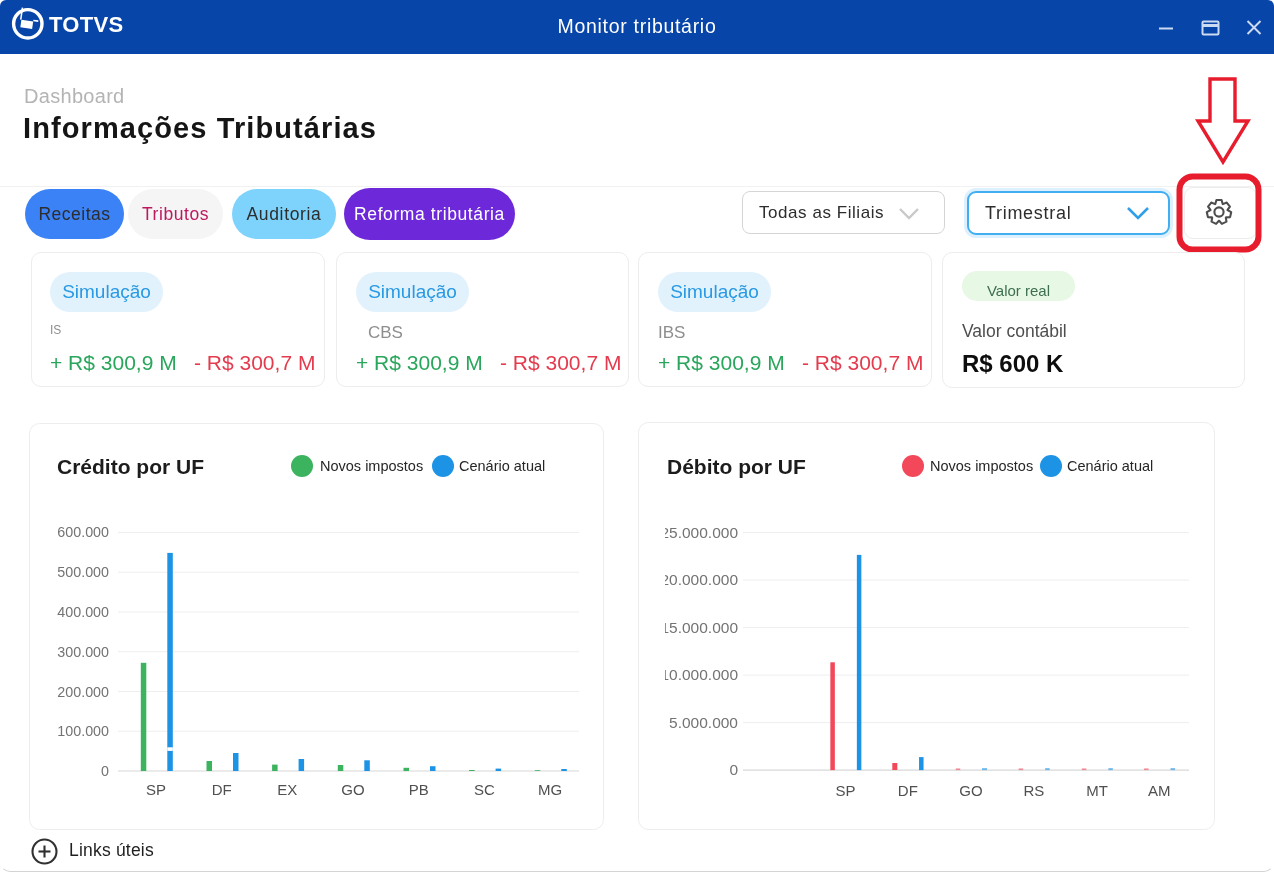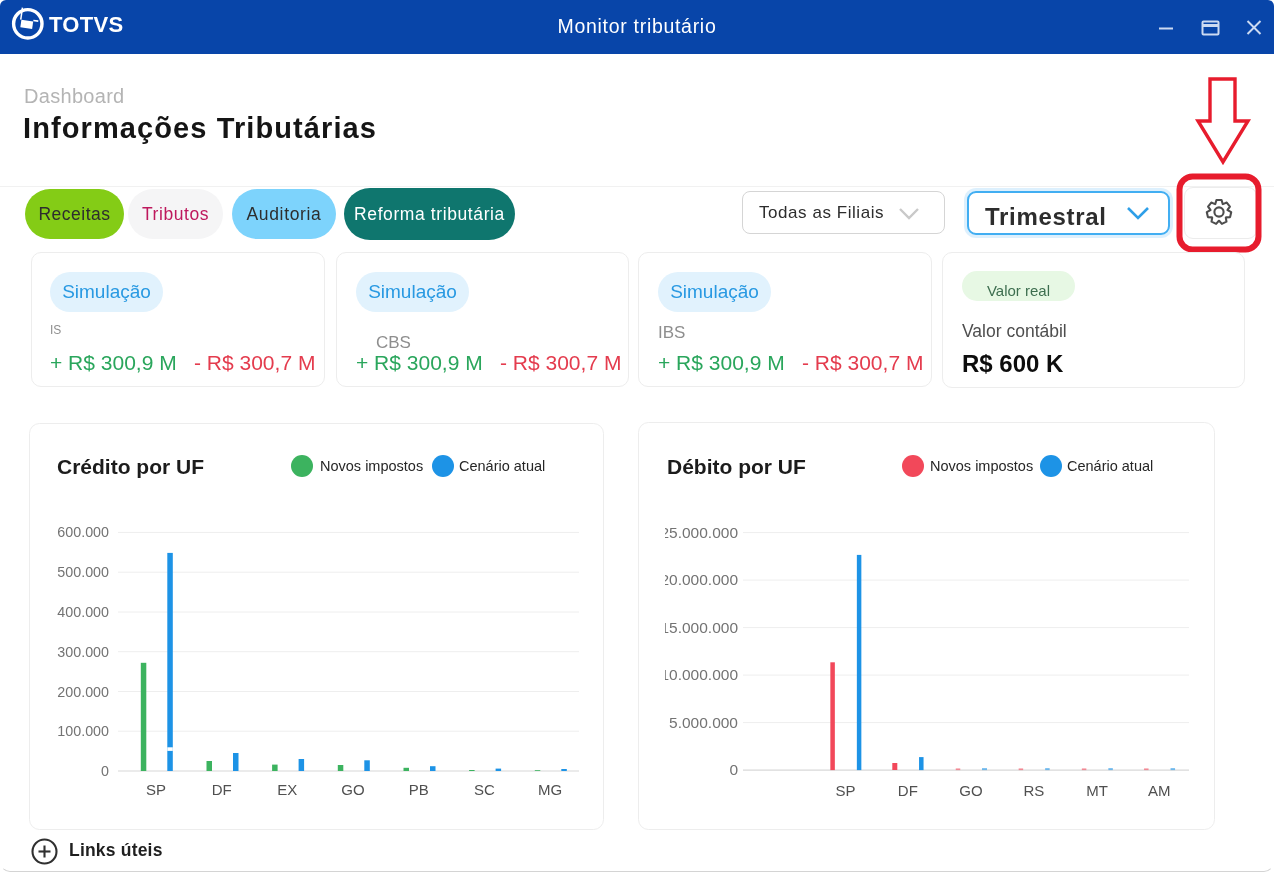--- a/index.html
+++ b/index.html
@@ -32,33 +32,33 @@
     <line x1="97.5" y1="9" x2="110.5" y2="22"></line>
     <line x1="110.5" y1="9" x2="97.5" y2="22"></line>
   </g>
 </svg>
 
 <div class="abs" style="left:24px;top:84.5px;font-size:20px;letter-spacing:0.3px;color:#b4b4b4;">Dashboard</div>
 <div class="abs" style="left:23px;top:112px;font-size:29px;letter-spacing:1.1px;font-weight:bold;color:#151515;">Informações Tributárias</div>
 
 <div class="abs" style="left:0;top:186px;width:1274px;height:1px;background:#f1f1f1;"></div>
 
-<div class="abs pill" style="left:25px;top:189px;width:99px;height:50px;border-radius:25px;background:#84cc16;color:#2d2d2d;font-size:17.5px;letter-spacing:0.5px;line-height:50px;text-align:center;">Receitas</div>
+<div class="abs pill" style="left:25px;top:189px;width:99px;height:50px;border-radius:25px;background:#3b82f6;color:#2d2d2d;font-size:17.5px;letter-spacing:0.5px;line-height:50px;text-align:center;">Receitas</div>
 <div class="abs pill" style="left:128px;top:189px;width:95px;height:50px;border-radius:25px;background:#f5f5f6;color:#be185d;font-size:17.5px;letter-spacing:0.55px;line-height:50px;text-align:center;">Tributos</div>
 <div class="abs pill" style="left:232px;top:189px;width:104px;height:50px;border-radius:25px;background:#7dd3fc;color:#2d2d2d;font-size:17.5px;letter-spacing:0.65px;line-height:50px;text-align:center;">Auditoria</div>
-<div class="abs pill" style="left:344px;top:188px;width:171px;height:52px;border-radius:27px;background:#0f766e;color:#fff;font-size:17.5px;letter-spacing:0.6px;line-height:52px;text-align:center;">Reforma tributária</div>
+<div class="abs pill" style="left:344px;top:188px;width:171px;height:52px;border-radius:27px;background:#6d28d9;color:#fff;font-size:17.5px;letter-spacing:0.6px;line-height:52px;text-align:center;">Reforma tributária</div>
 
 <div class="abs" style="left:742px;top:191px;width:203px;height:43px;border:1px solid #d5d5d5;border-radius:8px;background:#fff;box-sizing:border-box;padding-left:40px;">
   <span style="position:absolute;left:16px;top:11px;font-size:17px;letter-spacing:0.55px;color:#2d2d2d;">Todas as Filiais</span>
   <svg style="position:absolute;right:24px;top:15px;" width="22" height="14" viewBox="0 0 22 14">
       <path d="M2 2 L11 11 L20 2" fill="none" stroke="#c9c9c9" stroke-width="2.4"></path>
     </svg>
 </div>
 <div class="abs" style="left:967px;top:191px;width:203px;height:44px;border:2px solid #41aef2;border-radius:9px;background:#fff;box-sizing:border-box;box-shadow:0 0 0 3px rgba(65,174,242,0.18);">
-  <span style="position:absolute;left:16px;top:10px;font-size:24px;letter-spacing:0.7px;color:#2d2d2d;font-weight:bold;">Trimestral</span>
+  <span style="position:absolute;left:16px;top:10px;font-size:18px;letter-spacing:0.7px;color:#2d2d2d;">Trimestral</span>
   <svg style="position:absolute;right:18px;top:13px;" width="24" height="15" viewBox="0 0 24 15">
       <path d="M2 2 L12 12 L22 2" fill="none" stroke="#2e9fe8" stroke-width="2.6"></path>
     </svg>
 </div>
 
 <div class="abs" style="left:1184px;top:187px;width:71px;height:50px;border:1px solid #ececec;border-radius:9px;background:#fff;"></div>
 <svg class="abs" style="left:1205px;top:197.5px;" width="28" height="28" viewBox="0 0 28 28">
   <path d="M10.28 6.02 L11.46 2.07 L16.54 2.07 L17.72 6.02 L17.92 6.12 L21.75 4.58 L24.91 8.54 L22.55 11.94 L22.60 12.15 L26.20 14.18 L25.07 19.13 L20.95 19.40 L20.81 19.57 L21.46 23.65 L16.89 25.85 L14.11 22.80 L13.89 22.80 L11.11 25.85 L6.54 23.65 L7.19 19.57 L7.05 19.40 L2.93 19.13 L1.80 14.18 L5.40 12.15 L5.45 11.94 L3.09 8.54 L6.25 4.58 L10.08 6.12 Z" fill="none" stroke="#4d4d4d" stroke-width="2.1" stroke-linejoin="round"></path>
   <circle cx="14" cy="14" r="4.6" fill="none" stroke="#4d4d4d" stroke-width="2.1"></circle>
 </svg>
@@ -72,21 +72,21 @@
 <div class="abs" style="left:336px;top:252px;width:293px;height:135px;border:1px solid #ededed;border-radius:10px;background:#fff;box-sizing:border-box;"></div>
 <div class="abs" style="left:638px;top:252px;width:294px;height:135px;border:1px solid #ededed;border-radius:10px;background:#fff;box-sizing:border-box;"></div>
 <div class="abs" style="left:942px;top:252px;width:303px;height:136px;border:1px solid #ededed;border-radius:10px;background:#fff;box-sizing:border-box;"></div>
 
 <div class="abs" style="left:50px;top:272px;width:113px;height:40px;border-radius:20px;background:#e1f2fd;color:#2899e2;font-size:19px;line-height:40px;text-align:center;">Simulação</div>
 <div class="abs" style="left:50px;top:323px;font-size:12px;color:#8e8e8e;">IS</div>
 <div class="abs" style="left:50px;top:351px;font-size:21px;color:#2aa65c;">+ R$ 300,9 M</div>
 <div class="abs" style="left:194px;top:351px;font-size:21px;color:#e43c4e;">- R$ 300,7 M</div>
 
 <div class="abs" style="left:356px;top:272px;width:113px;height:40px;border-radius:20px;background:#e1f2fd;color:#2899e2;font-size:19px;line-height:40px;text-align:center;">Simulação</div>
-<div class="abs" style="left:376px;top:323px;font-size:17px;color:#8e8e8e;margin-top:10px;">CBS</div>
+<div class="abs" style="left:368px;top:323px;font-size:17px;color:#8e8e8e;">CBS</div>
 <div class="abs" style="left:356px;top:351px;font-size:21px;color:#2aa65c;">+ R$ 300,9 M</div>
 <div class="abs" style="left:500px;top:351px;font-size:21px;color:#e43c4e;">- R$ 300,7 M</div>
 
 <div class="abs" style="left:658px;top:272px;width:113px;height:40px;border-radius:20px;background:#e1f2fd;color:#2899e2;font-size:19px;line-height:40px;text-align:center;">Simulação</div>
 <div class="abs" style="left:658px;top:323px;font-size:17px;color:#8e8e8e;">IBS</div>
 <div class="abs" style="left:658px;top:351px;font-size:21px;color:#2aa65c;">+ R$ 300,9 M</div>
 <div class="abs" style="left:802px;top:351px;font-size:21px;color:#e43c4e;">- R$ 300,7 M</div>
 
 <div class="abs" style="left:962px;top:271px;width:113px;height:30px;border-radius:20px;background:#e7f8e4;color:#3d6e4f;font-size:15px;line-height:39px;text-align:center;">Valor real</div>
 <div class="abs" style="left:962px;top:321px;font-size:17.5px;color:#4e4e4e;">Valor contábil</div>
@@ -199,13 +199,13 @@
     <text x="459.1" y="374">MT</text>
     <text x="521.3" y="374">AM</text>
   </g>
 </svg>
 
 <svg class="abs" style="left:30.5px;top:838px;" width="28" height="28" viewBox="0 0 28 28">
   <circle cx="13.5" cy="13.5" r="12" fill="none" stroke="#303030" stroke-width="2.1"></circle>
   <line x1="7.5" y1="13.5" x2="19.5" y2="13.5" stroke="#303030" stroke-width="2.1"></line>
   <line x1="13.5" y1="7.5" x2="13.5" y2="19.5" stroke="#303030" stroke-width="2.1"></line>
 </svg>
-<div class="abs" style="left:69px;top:839.5px;font-size:17.5px;font-weight:bold;letter-spacing:0.2px;color:#1f1f1f;">Links úteis</div>
+<div class="abs" style="left:69px;top:839.5px;font-size:17.5px;font-weight:normal;letter-spacing:0.2px;color:#1f1f1f;">Links úteis</div>
 
 </body></html>

